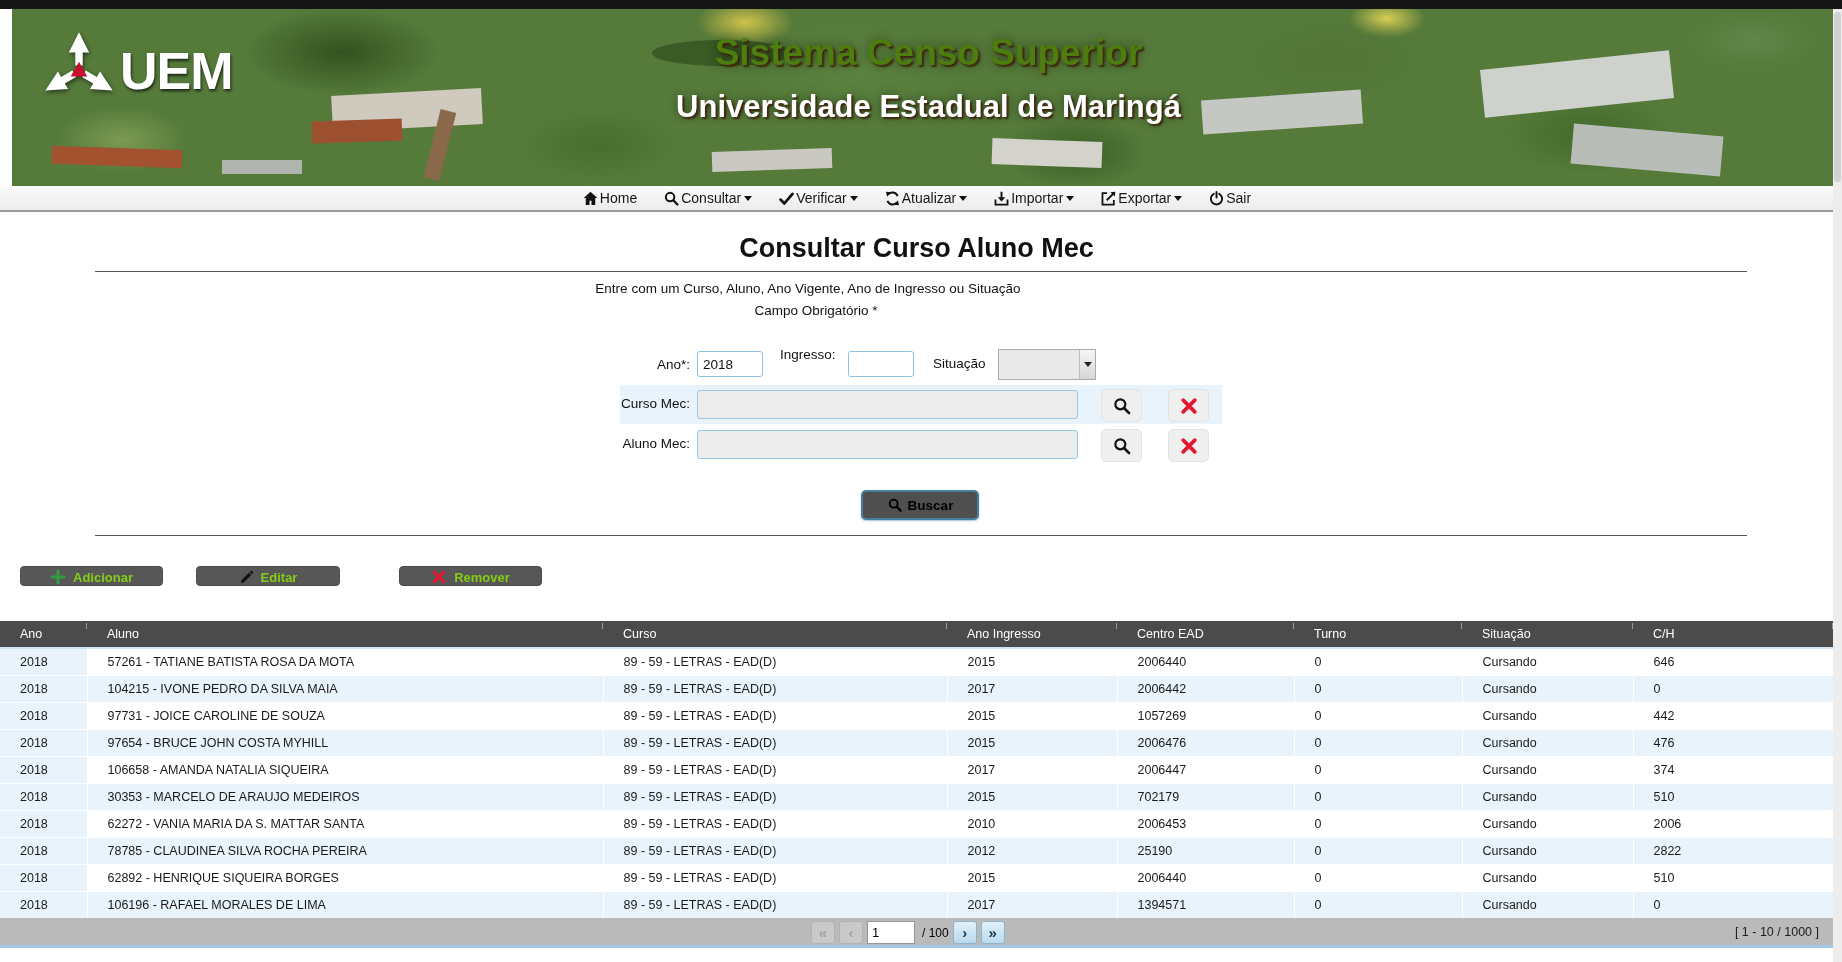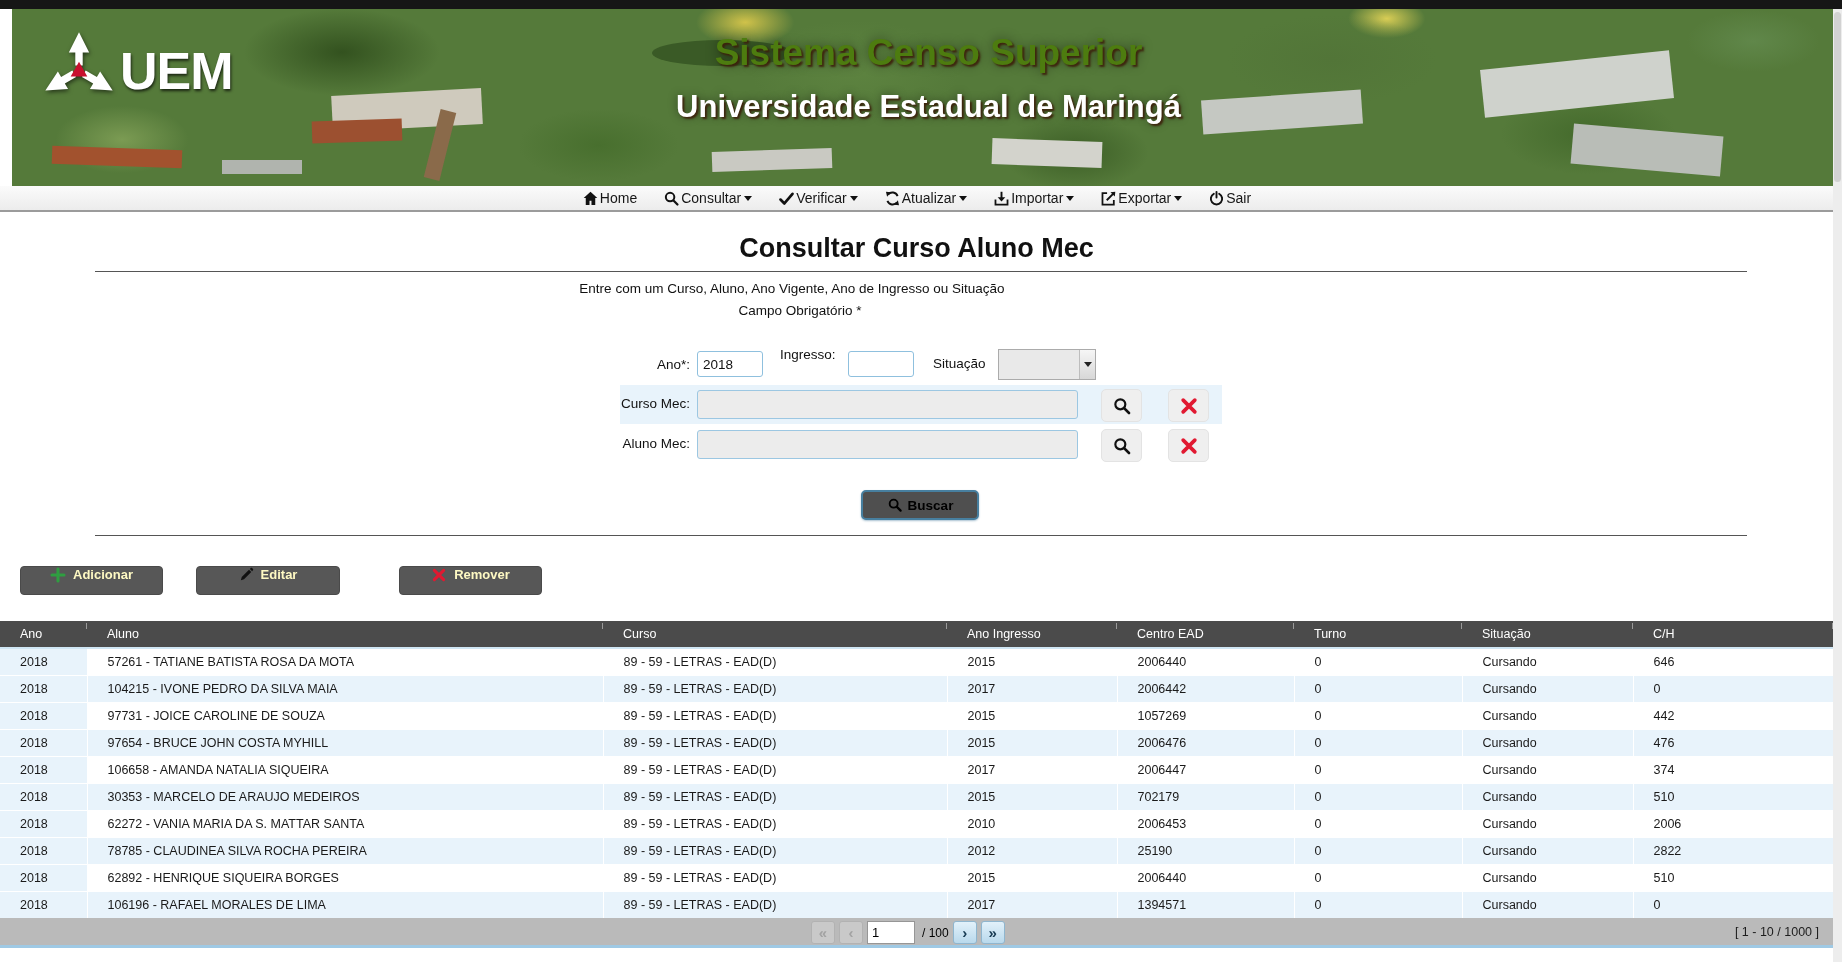--- a/index.html
+++ b/index.html
@@ -50,21 +50,21 @@
   .nav-item { display:flex; align-items:center; gap:1px; font-size:14px; color:#161616; cursor:pointer; }
   .nav-item svg { display:block; }
   .caret { width:0; height:0; border-left:4px solid transparent; border-right:4px solid transparent;
     border-top:5px solid #111; margin-left:2px; }
 
   
   .page-title { position:absolute; left:0; top:233px; width:1833px; text-align:center;
     font-size:27px; font-weight:bold; color:#111; }
   .rule { position:absolute; left:95px; width:1652px; border-top:1px solid #555; }
   .rule1 { top:271px; } .rule2 { top:535px; }
-  .hint { position:absolute; left:0; width:1584px; text-align:center; font-size:13.5px; color:#111; }
+  .hint { position:absolute; left:16px; width:1584px; text-align:center; font-size:13.5px; color:#111; }
   .hint1 { top:281px; } .hint2 { top:303px;padding-left:16px; }
 
   
   .flabel { position:absolute; font-size:13.5px; color:#111; }
   .txt { position:absolute; border:1px solid #8fc0de; border-radius:3px; background:#fff;
     font-family:"Liberation Sans",sans-serif; font-size:13.5px; color:#111; padding:0 5px; outline:none; }
   .ano-input { left:697px; top:351px; width:66px; height:26px; }
   .ing-input { left:848px; top:351px; width:66px; height:26px; }
   .sel { position:absolute; left:998px; top:349px; width:98px; height:31px; background:#e9e9e9;
     border:1px solid #ababab; cursor:pointer; }
@@ -77,23 +77,23 @@
   .mec-input { position:absolute; width:381px; height:29px; background:#ececec;
     border:1px solid #9cc7e2; border-radius:3px; font-size:13.5px; color:#111; padding:0 6px; }
   .mini-btn { position:absolute; width:41px; height:33px; background:#efefef; border:1px solid #e3e3e3;
     border-radius:5px; display:flex; align-items:center; justify-content:center; cursor:pointer; }
   .buscar-btn { position:absolute; left:861px; top:490px; width:118px; height:30px;
     background:#4f4f4f; border:2px solid #477f9f; border-radius:5px; cursor:pointer;
     display:flex; align-items:center; justify-content:center; gap:5px;
     font-size:13.5px; font-weight:bold; color:#000; box-shadow:0 1px 2px rgba(40,100,140,.4); }
 
   
-  .act-btn { position:absolute; top:566px; height:29px; background:#575757; border:1px solid #4a4a4a;
-    border-radius:4px; cursor:pointer; display:flex; align-items:flex-start; justify-content:center; gap:7px;
-    font-size:13px; font-weight:bold; color:#fef9c3; }
+  .act-btn { position:absolute; top:566px; height:20px; background:#575757; border:1px solid #4a4a4a;
+    border-radius:4px; cursor:pointer; display:flex; align-items:flex-end; justify-content:center; gap:7px;
+    font-size:13px; font-weight:bold; color:#84cc16; }
   .adicionar { left:20px; width:143px; }
   .editar { left:196px; width:144px; }
   .remover { left:399px; width:143px; }
 
   
   .results { position:absolute; left:0; top:621px; width:1833px; border-collapse:collapse; table-layout:fixed; }
   .results th { background:#4b4b4b; color:#fff; font-weight:normal; font-size:12.5px; text-align:left;
     height:27px; padding:0 0 0 20px; position:relative; border-bottom:2px solid #cfe6f4; }
   .results th::after { content:""; position:absolute; right:0; top:2px; width:1px; height:6px; background:#9a9a9a; }
   .results td { font-size:12.5px; color:#1a1a1a; height:27px; padding:0 0 0 20px;

